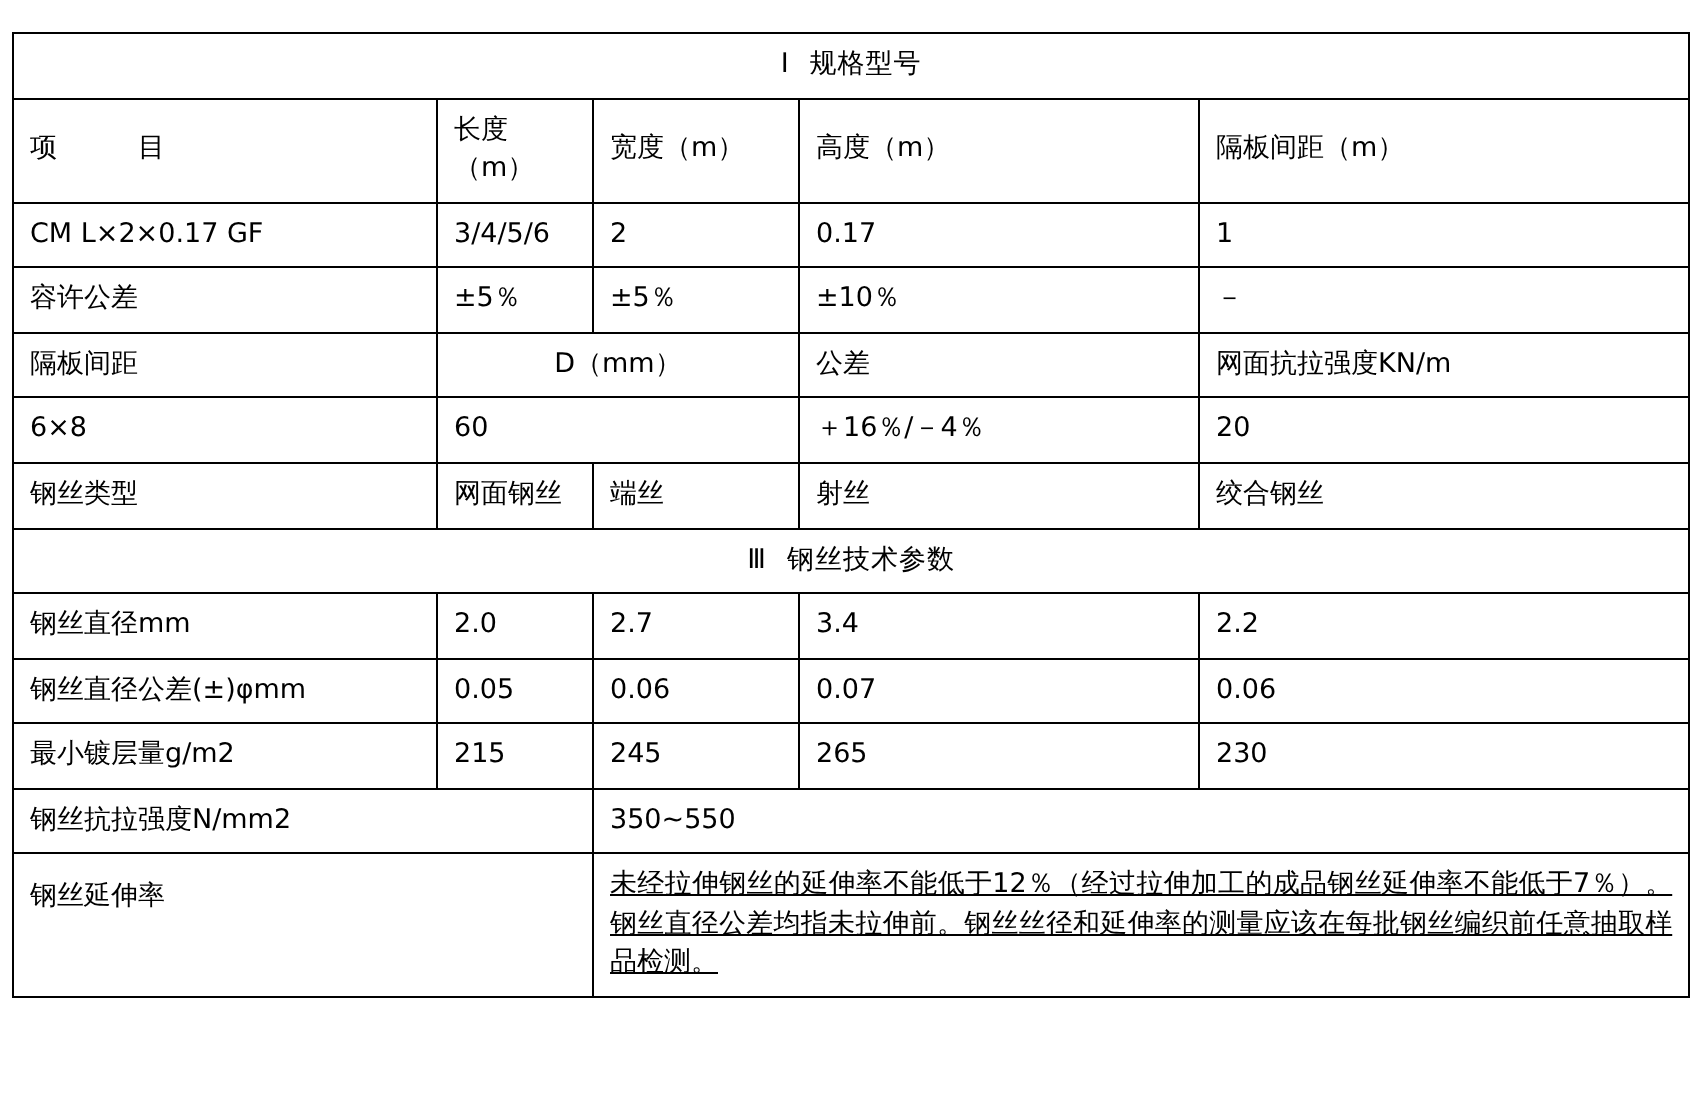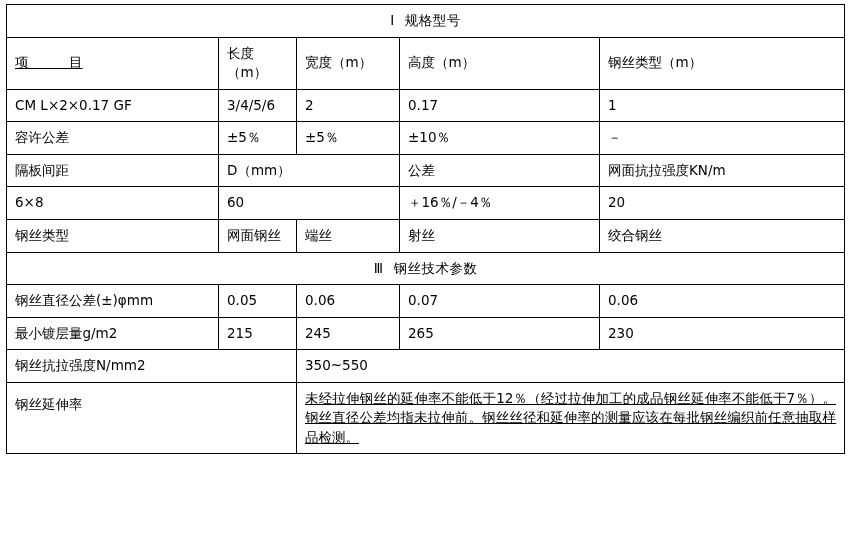--- a/index.html
+++ b/index.html
@@ -18,20 +18,21 @@
     box-sizing: border-box;
     width: 851px;
     height: 548px;
     padding: 4px 6px 4px 6px;
   }
   table.spec {
     border-collapse: collapse;
     width: 838px;
     table-layout: fixed;
     font-size: 13.5px;
+    margin-top: 12px;
   }
   table.spec td {
     border: 1px solid #000000;
     padding: 6px 8px;
     vertical-align: middle;
     line-height: 1.45;
     word-break: break-all;
   }
   td.section {
     text-align: center;
@@ -39,21 +40,20 @@
   }
   td.section .sec-inner {
     display: inline-block;
     letter-spacing: 0.5px;
   }
   .roman {
     margin-right: 10px;
   }
   td.head-item {
     letter-spacing: 0px;
-    text-decoration: underline;
   }
   td.para {
     text-align: justify;
     text-justify: inter-ideograph;
     line-height: 1.95;
     padding: 8px 10px 8px 10px;
     text-decoration: underline;
   }
 </style>
 </head>
@@ -79,21 +79,21 @@
             <span class="roman">Ⅰ</span><span>规格型号</span>
           </span>
         </td>
       </tr>
 
       <tr>
         <td class="head-item" colspan="2">项　　　目</td>
         <td colspan="1">长度（m）</td>
         <td colspan="1">宽度（m）</td>
         <td colspan="2">高度（m）</td>
-        <td colspan="2">钢丝类型（m）</td>
+        <td colspan="2">隔板间距（m）</td>
       </tr>
 
       <tr>
         <td colspan="2">CM  L×2×0.17  GF</td>
         <td colspan="1">3/4/5/6</td>
         <td colspan="1">2</td>
         <td colspan="2">0.17</td>
         <td colspan="2">1</td>
       </tr>
 
@@ -101,21 +101,21 @@
         <td colspan="2">容许公差</td>
         <td colspan="1">±5％</td>
         <td colspan="1">±5％</td>
         <td colspan="2">±10％</td>
         <td colspan="2">－</td>
       </tr>
 
 
       <tr>
         <td colspan="2">隔板间距</td>
-        <td colspan="2" style="text-align:left">D（mm）</td>
+        <td colspan="2" style="text-align:center">D（mm）</td>
         <td colspan="2" style="text-align:left">公差</td>
         <td colspan="2">网面抗拉强度KN/m</td>
       </tr>
 
       <tr>
         <td colspan="2">6×8</td>
         <td colspan="2">60</td>
         <td colspan="2">＋16％/－4％</td>
         <td colspan="2">20</td>
       </tr>
@@ -129,20 +129,27 @@
       </tr>
 
       <tr>
         <td class="section" colspan="8">
           <span class="sec-inner">
             <span class="roman">Ⅲ</span><span>钢丝技术参数</span>
           </span>
         </td>
       </tr>
 
+      <tr>
+        <td colspan="2">钢丝直径mm</td>
+        <td colspan="1">2.0</td>
+        <td colspan="1">2.7</td>
+        <td colspan="2">3.4</td>
+        <td colspan="2">2.2</td>
+      </tr>
 
       <tr>
         <td colspan="2">钢丝直径公差(±)φmm</td>
         <td colspan="1">0.05</td>
         <td colspan="1">0.06</td>
         <td colspan="2">0.07</td>
         <td colspan="2">0.06</td>
       </tr>
 
       <tr>

